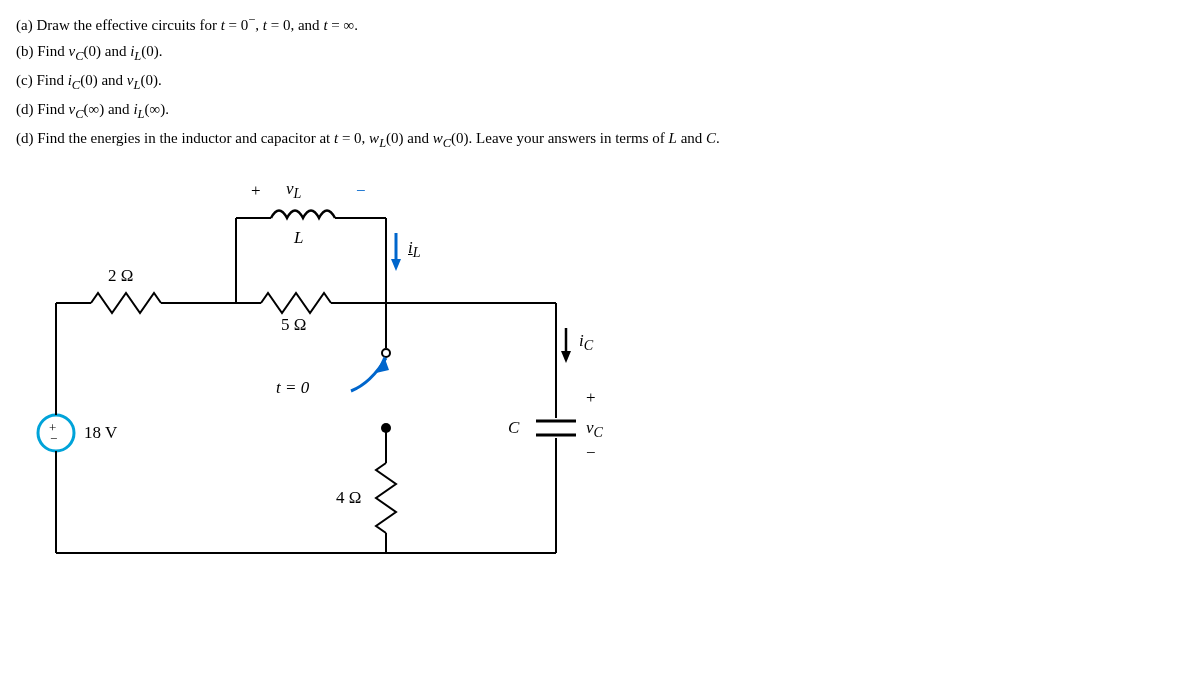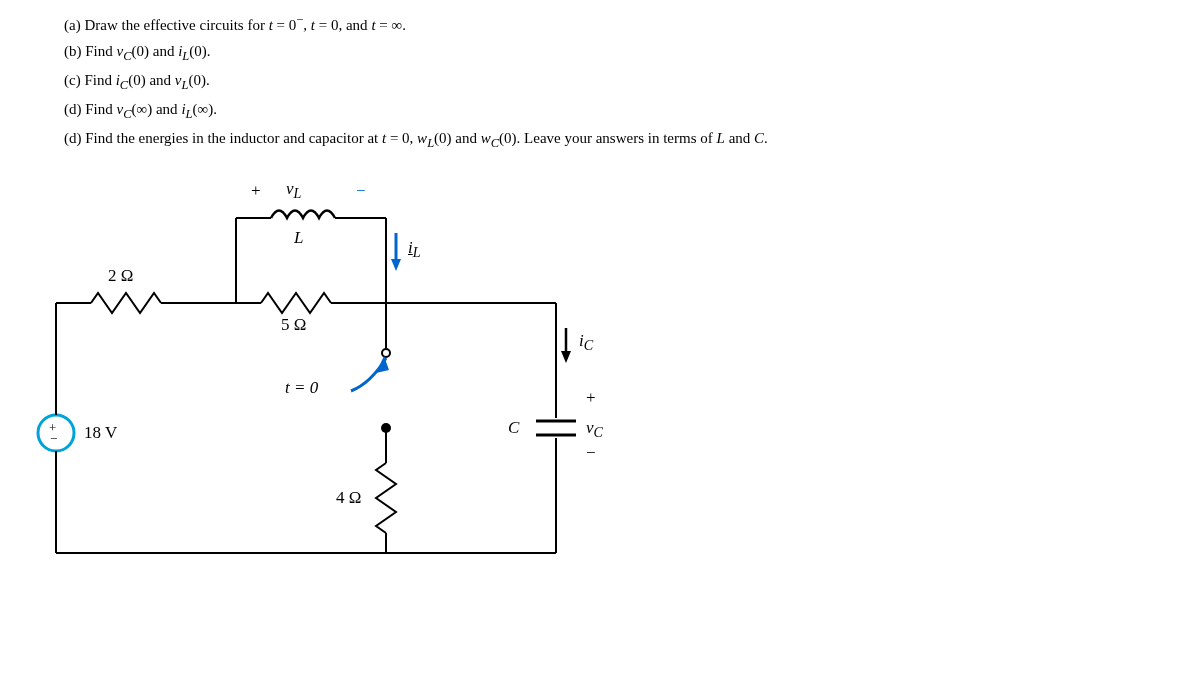--- a/index.html
+++ b/index.html
@@ -15,21 +15,20 @@
       padding: 10px 16px;
       width: 1200px;
       height: 675px;
     }
     .problem-list {
       line-height: 1.6;
       margin-bottom: 20px;
     }
     .problem-item {
       margin-bottom: 2px;
-      margin-left: 48px;
     }
     .circuit-container {
       position: relative;
       margin-left: 20px;
       margin-top: 10px;
       width: 600px;
       height: 400px;
     }
     .circuit-svg {
       position: absolute;
@@ -131,21 +130,21 @@
 
   <div class="label" style="left:215px; top:8px;">+</div>
   <div class="label italic" style="left:250px; top:6px;"><i>v</i><sub>L</sub></div>
   <div class="label" style="left:320px; top:8px; color:#0066cc;">−</div>
   <div class="label italic" style="left:258px; top:55px;">L</div>
 
   <div class="label italic" style="left:372px; top:65px;text-decoration:underline;"><i>i</i><sub>L</sub></div>
 
   <div class="label" style="left:245px; top:142px;text-align:right;">5 Ω</div>
 
-  <div class="label italic" style="left:249px; top:205px;"><i>t</i> = 0</div>
+  <div class="label italic" style="left:240px; top:205px;"><i>t</i> = 0</div>
 
   <div class="label" style="left:300px; top:315px;">4 Ω</div>
 
   <div class="label italic" style="left:472px; top:245px;">C</div>
 
   <div class="label italic" style="left:543px; top:158px;"><i>i</i><sub>C</sub></div>
   <div class="label" style="left:550px; top:215px;">+</div>
   <div class="label italic" style="left:550px; top:245px;"><i>v</i><sub>C</sub></div>
   <div class="label" style="left:550px; top:270px;">−</div>
 </div>

